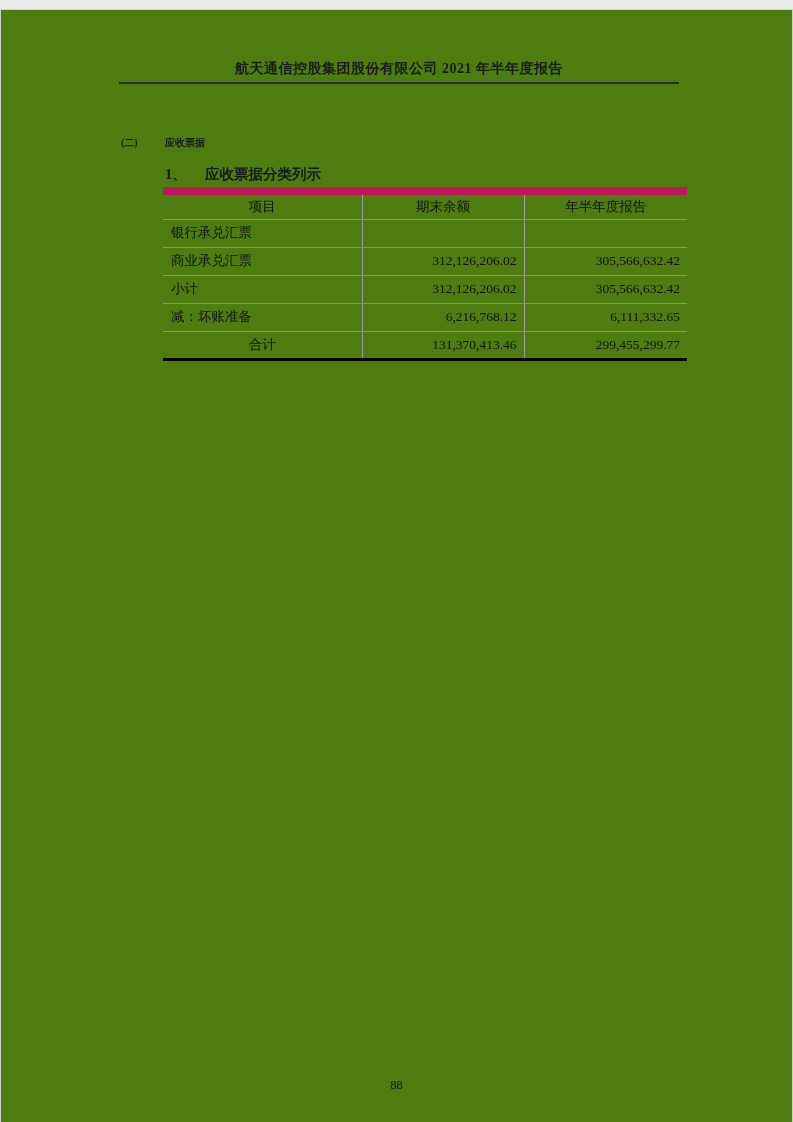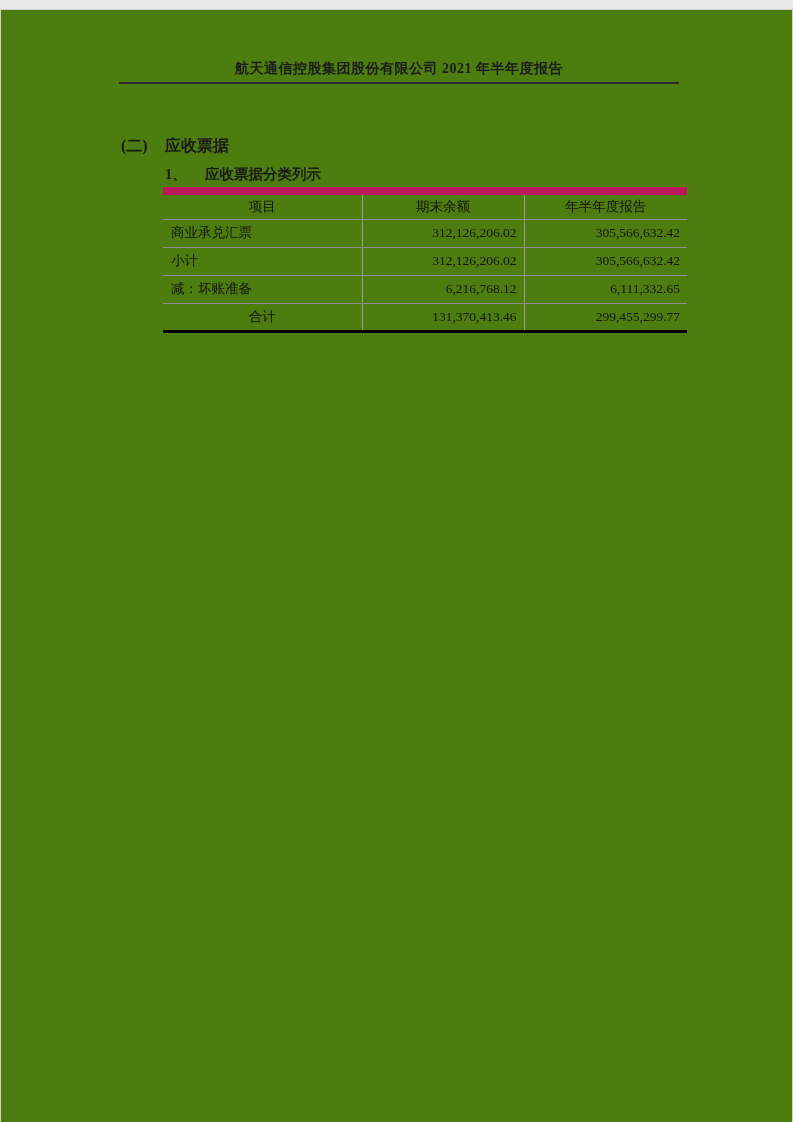--- a/index.html
+++ b/index.html
@@ -36,21 +36,21 @@
     width: 560px;
     height: 2px;
     background: #2a2a2a;
   }
 
   
   .section-heading {
     position: absolute;
     top: 126px;
     left: 120px;
-    font-size: 16px;
+    font-size: 10px;
     font-weight: bold;
     white-space: nowrap;
   }
   .section-heading .marker {
     display: inline-block;
     width: 44px;
   }
   .subsection-heading {
     position: absolute;
     top: 155px;
@@ -138,20 +138,25 @@
       </colgroup>
     <thead>
       <tr>
         <th>项目</th>
         <th>期末余额</th>
         <th>年半年度报告</th>
       </tr>
     </thead>
     <tbody>
       <tr>
+        <td class="item">银行承兑汇票</td>
+        <td class="num"></td>
+        <td class="num"></td>
+      </tr>
+      <tr>
         <td class="item">商业承兑汇票</td>
         <td class="num">312,126,206.02</td>
         <td class="num">305,566,632.42</td>
       </tr>
       <tr>
         <td class="item">小计</td>
         <td class="num">312,126,206.02</td>
         <td class="num">305,566,632.42</td>
       </tr>
       <tr>
@@ -160,14 +165,15 @@
         <td class="num">6,111,332.65</td>
       </tr>
       <tr>
         <td class="item center">合计</td>
         <td class="num">131,370,413.46</td>
         <td class="num">299,455,299.77</td>
       </tr>
     </tbody>
   </table>
 
+  <div class="page-number">88</div>
 
 </div>
 
 </body></html>

